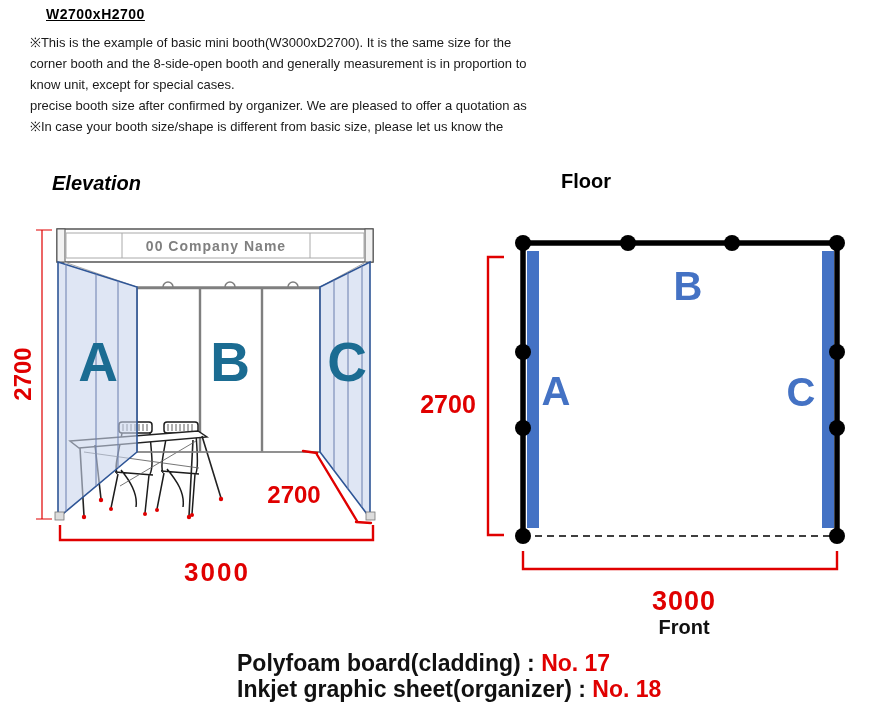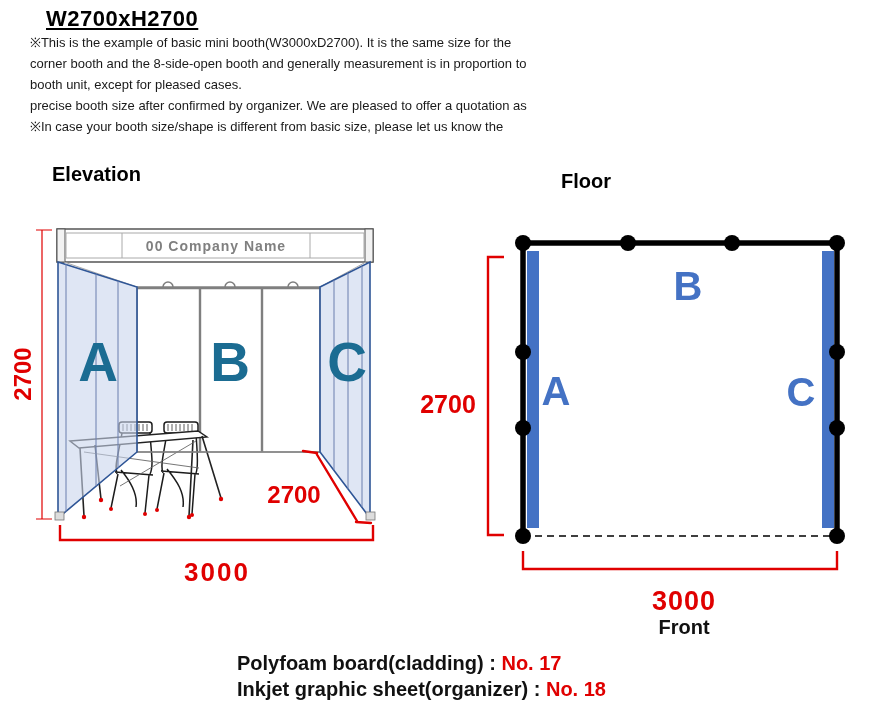--- a/index.html
+++ b/index.html
@@ -1,25 +1,25 @@
 <!DOCTYPE html>
 <html style="--red: #e00000; --plan-blue: #4472c4; --elev-letter: #1b6c92; --wall-fill: #c9d6ed; --wall-border: #2e5596;"><head>
 <meta charset="utf-8">
 <style>
   html,body{margin:0;padding:0;background:#ffffff;}
   .page{position:relative;width:871px;height:723px;background:#fff;overflow:hidden;
         font-family:"Liberation Sans",sans-serif;color:#111;}
-  .title{position:absolute;left:46px;top:6px;font-size:22px;font-weight:bold;
+  .title{position:absolute;left:46px;top:6px;font-size:14px;font-weight:bold;
          text-decoration:underline;letter-spacing:.5px;color:#000;}
   .notes{position:absolute;left:30px;top:32px;width:830px;font-size:13px;
          line-height:21px;color:#1a1a1a;}
   .sec-label{position:absolute;font-size:20px;font-weight:bold;color:#000;}
-  .sec-label.elev{left:52px;top:163px;}
+  .sec-label.elev{left:52px;top:172px;font-style:italic;}
   .sec-label.floor{left:520px;top:170px;margin-left:41px;}
-  .footer{position:absolute;left:237px;top:650px;font-size:20px;font-weight:bold;
+  .footer{position:absolute;left:237px;top:650px;font-size:23px;font-weight:bold;
           line-height:26px;color:#111;}
   .footer .red{color:var(--red);}
   svg.canvas{position:absolute;left:0;top:0;}
   svg text{font-family:"Liberation Sans",sans-serif;}
   .red-stroke{stroke:var(--red);stroke-width:2.4;fill:none;}
   .red-thin{stroke:var(--red);stroke-width:1.2;fill:none;}
   .red-text{fill:var(--red);font-weight:600;}
   .letter-e{fill:var(--elev-letter);font-weight:bold;font-size:55px;}
   .letter-f{fill:var(--plan-blue);font-weight:bold;font-size:40px;}
   .furn{stroke:#1c1c1c;stroke-width:1.5;fill:none;}
@@ -30,21 +30,21 @@
 </head>
 <body>
 
 <div class="page">
 
   <div class="title">W2700xH2700</div>
 
   <div class="notes">
     <div>※This is the example of basic mini booth(W3000xD2700). It is the same size for the</div>
     <div>corner booth and the 8-side-open booth and generally measurement is in proportion to</div>
-    <div>booth unit, except for pleased cases.</div>
+    <div>know unit, except for special cases.</div>
     <div>precise booth size after confirmed by organizer. We are pleased to offer a quotation as</div>
     <div>※In case your booth size/shape is different from basic size, please let us know the</div>
   </div>
 
   <div class="sec-label elev">Elevation</div>
   <div class="sec-label floor">Floor</div>
 
   <svg class="canvas" width="871" height="723" viewBox="0 0 871 723">
 
     <g>

